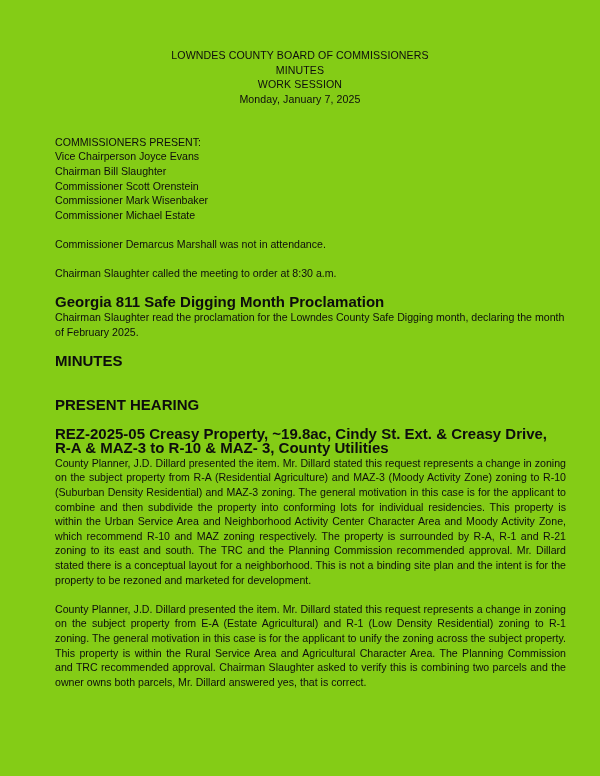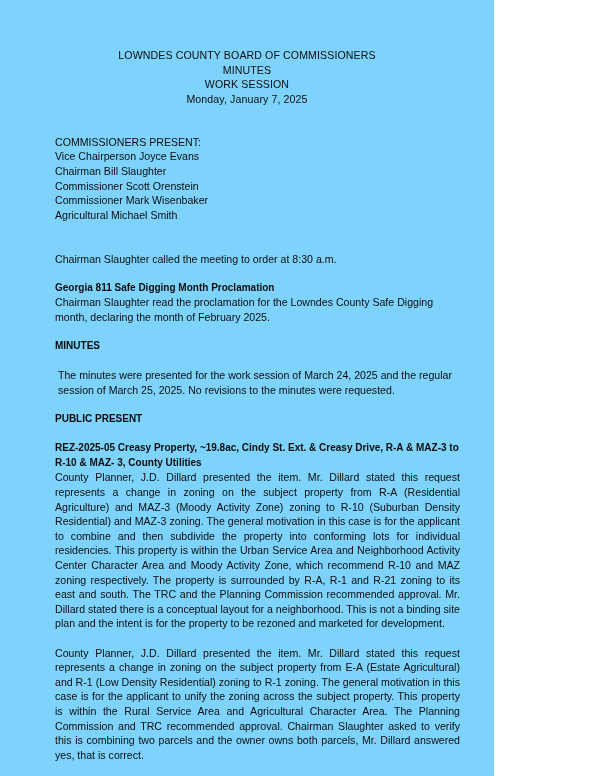--- a/index.html
+++ b/index.html
@@ -11,26 +11,26 @@
   body {
     width: 600px;
     height: 776px;
     font-family: "Liberation Sans", sans-serif;
     color: #0d0d0d;
     -webkit-font-smoothing: antialiased;
   }
 
   .page {
     position: relative;
-    width: 494px;
+    width: 600px;
     height: 776px;
     box-sizing: border-box;
     padding: 0;
     overflow: hidden;
-    background: #7dd3fc;
+    background: #84cc16;
   }
 
   
   .title-block {
     text-align: center;
     margin-top: 48px;
     font-size: 10.6px;
     line-height: 14.7px;
     letter-spacing: 0.01em;
   }
@@ -62,21 +62,21 @@
   p.justify {
     margin: 0;
     text-align: justify;
     text-justify: inter-word;
   }
 
   .gap-lg { height: 14.6px; }
 
   h2.heading {
     margin: 0;
-    font-size: 10px;
+    font-size: 15px;
     line-height: 14.6px;
     font-weight: bold;
   }
 
   
   .inset { padding-left: 3px; }
 </style>
 </head>
 <body>
 
@@ -90,44 +90,44 @@
   </div>
 
   <div class="body-col">
 
     <div class="roster">
       <span class="rline">COMMISSIONERS PRESENT:</span>
       <span class="rline">Vice Chairperson Joyce Evans</span>
       <span class="rline">Chairman Bill Slaughter</span>
       <span class="rline">Commissioner Scott Orenstein</span>
       <span class="rline">Commissioner Mark Wisenbaker</span>
-      <span class="rline">Agricultural Michael Smith</span>
+      <span class="rline">Commissioner Michael Estate</span>
     </div>
 
     <div class="gap-lg"></div>
 
+    <p class="para">Commissioner Demarcus Marshall was not in attendance.</p>
 
     <div class="gap-lg"></div>
 
     <p class="para">Chairman Slaughter called the meeting to order at 8:30 a.m.</p>
 
     <div class="gap-lg"></div>
 
     <h2 class="heading">Georgia 811 Safe Digging Month Proclamation</h2>
     <p class="para">Chairman Slaughter read the proclamation for the Lowndes County Safe Digging month, declaring the month of February 2025.</p>
 
     <div class="gap-lg"></div>
 
     <h2 class="heading">MINUTES</h2>
     <div class="gap-lg"></div>
-    <p class="para inset">The minutes were presented for the work session of March 24, 2025 and the regular session of March 25, 2025. No revisions to the minutes were requested.</p>
 
     <div class="gap-lg"></div>
 
-    <h2 class="heading">PUBLIC PRESENT</h2>
+    <h2 class="heading">PRESENT HEARING</h2>
 
     <div class="gap-lg"></div>
 
     <h2 class="heading">REZ-2025-05 Creasy Property, ~19.8ac, Cindy St. Ext. &amp; Creasy Drive, R-A &amp; MAZ-3 to R-10 &amp; MAZ- 3, County Utilities</h2>
     <p class="justify">County Planner, J.D. Dillard presented the item. Mr. Dillard stated this request represents a change in zoning on the subject property from R-A (Residential Agriculture) and MAZ-3 (Moody Activity Zone) zoning to R-10 (Suburban Density Residential) and MAZ-3 zoning. The general motivation in this case is for the applicant to combine and then subdivide the property into conforming lots for individual residencies. This property is within the Urban Service Area and Neighborhood Activity Center Character Area and Moody Activity Zone, which recommend R-10 and MAZ zoning respectively. The property is surrounded by R-A, R-1 and R-21 zoning to its east and south. The TRC and the Planning Commission recommended approval. Mr. Dillard stated there is a conceptual layout for a neighborhood. This is not a binding site plan and the intent is for the property to be rezoned and marketed for development.</p>
 
     <div class="gap-lg"></div>
 
     <p class="justify">County Planner, J.D. Dillard presented the item. Mr. Dillard stated this request represents a change in zoning on the subject property from E-A (Estate Agricultural) and R-1 (Low Density Residential) zoning to R-1 zoning. The general motivation in this case is for the applicant to unify the zoning across the subject property. This property is within the Rural Service Area and Agricultural Character Area. The Planning Commission and TRC recommended approval. Chairman Slaughter asked to verify this is combining two parcels and the owner owns both parcels, Mr. Dillard answered yes, that is correct.</p>
 

